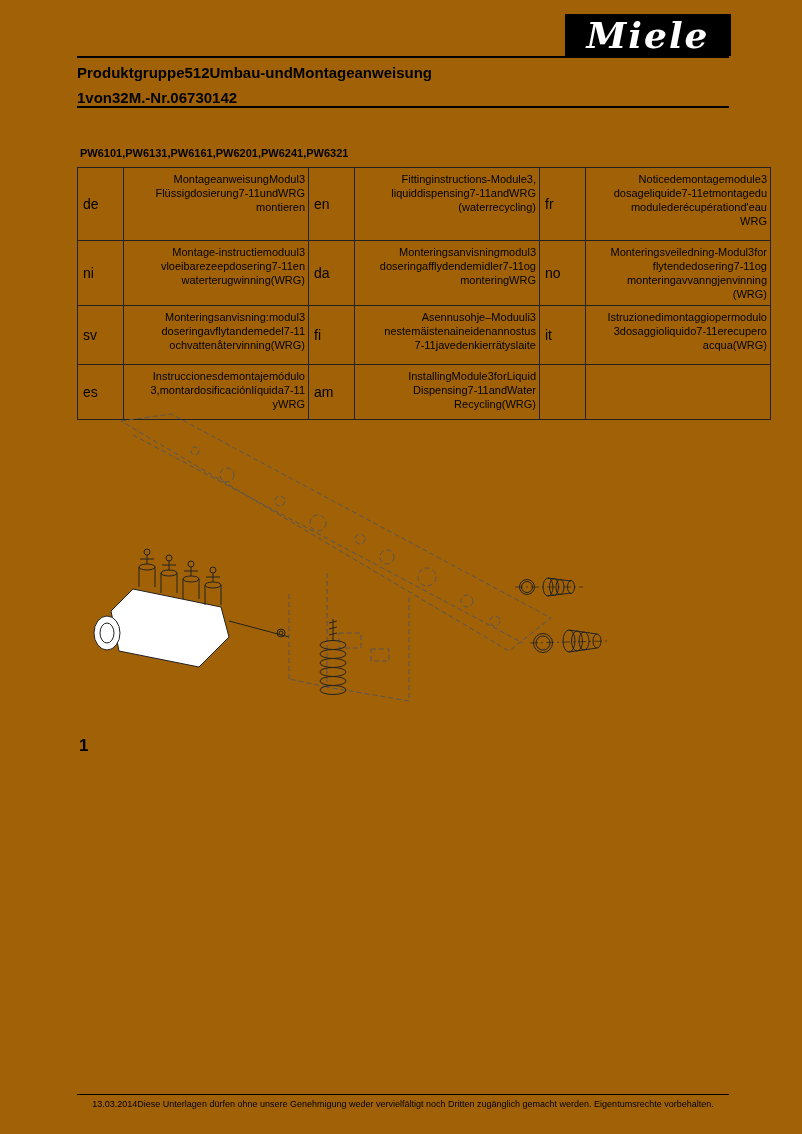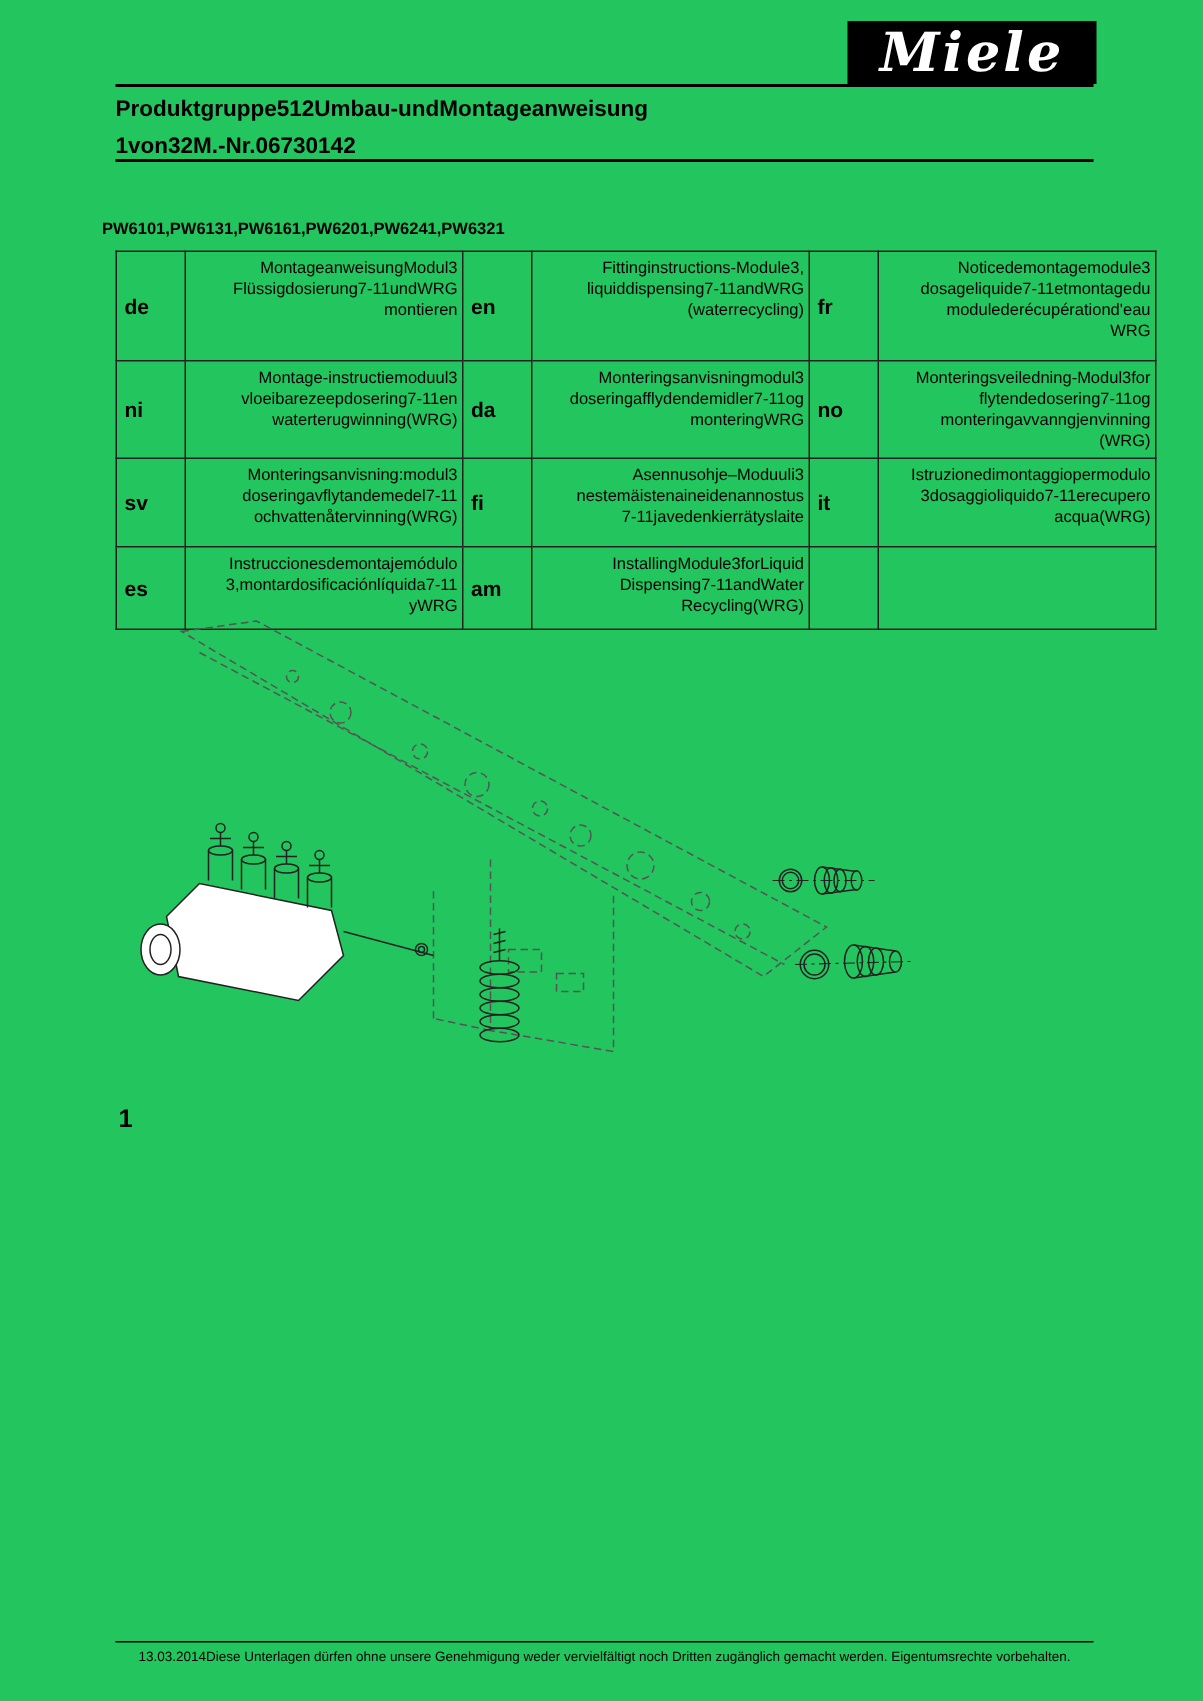--- a/index.html
+++ b/index.html
@@ -1,42 +1,42 @@
 <!DOCTYPE html>
 <html><head>
 <meta charset="utf-8">
 <style>
   html,body{margin:0;padding:0;background:#ffffff;}
   body{font-family:"Liberation Sans", sans-serif;color:#000;}
-  .page{position:relative;width:802px;height:1134px;background:#22c55e;overflow:hidden;}
+  .page{position:relative;width:802px;height:1134px;background:#a16207;overflow:hidden;}
 
   .miele-logo{
     position:absolute;top:14px;left:565px;width:166px;height:42px;
     background:#000;color:#fff;display:flex;align-items:center;justify-content:center;
     font-family:"DejaVu Serif", serif;font-style:italic;font-weight:bold;
     font-size:36px;letter-spacing:2px;line-height:1;
   }
 
   .rule{position:absolute;left:77px;width:652px;background:#000;border:0;margin:0;}
   .rule-top{top:56px;height:2px;}
   .rule-title{top:106px;height:2px;}
   .rule-footer{top:1094px;height:1px;}
 
   .doc-title{position:absolute;left:77px;font-weight:bold;font-size:15px;}
   .title1{top:64px;}
   .title2{top:89px;}
 
-  .models{position:absolute;left:68px;top:147px;font-weight:bold;font-size:11px;}
+  .models{position:absolute;left:80px;top:147px;font-weight:bold;font-size:11px;}
 
   table.lang-table{
     position:absolute;left:77px;top:167px;width:652px;
     border-collapse:collapse;table-layout:fixed;
   }
   table.lang-table td{border:1px solid #222;overflow:hidden;}
-  td.code{width:40px;font-weight:bold;font-size:14px;vertical-align:middle;padding:0 0 0 5px;}
+  td.code{width:40px;font-weight:normal;font-size:14px;vertical-align:middle;padding:0 0 0 5px;}
   td.text{width:177px;font-size:11px;line-height:1.27;vertical-align:top;padding:5px 3px 3px 4px;white-space:pre-line;text-align:right;}
   tr.r1 td{height:64px;} tr.r2 td{height:56px;} tr.r3 td{height:50px;} tr.r4 td{height:46px;}
 
   .figure{position:absolute;left:75px;top:405px;width:540px;height:330px;}
   .figure svg{display:block;}
 
   .figure-number{position:absolute;left:79px;top:736px;font-weight:bold;font-size:17px;}
 
   .footer-row{
     position:absolute;left:77px;top:1099px;width:652px;

